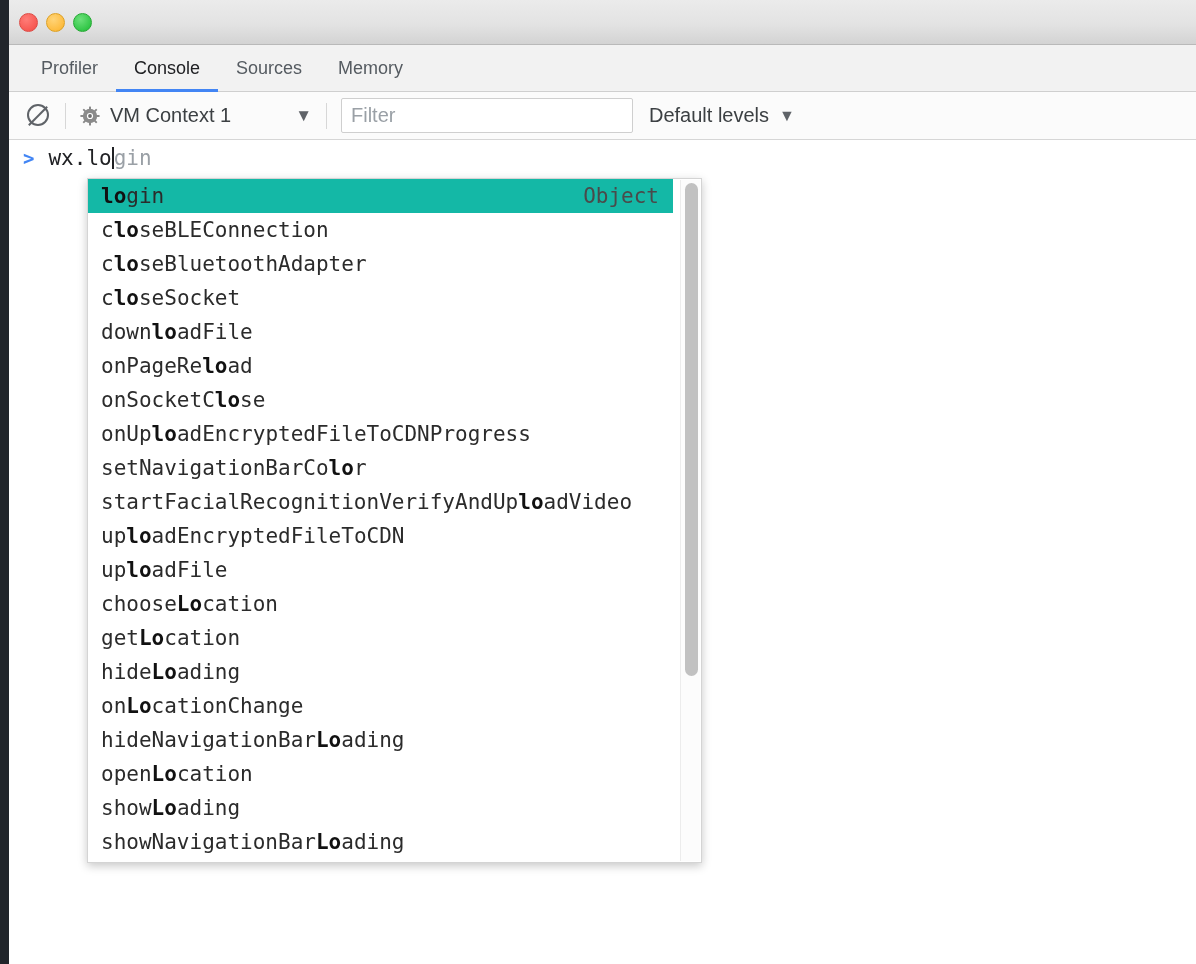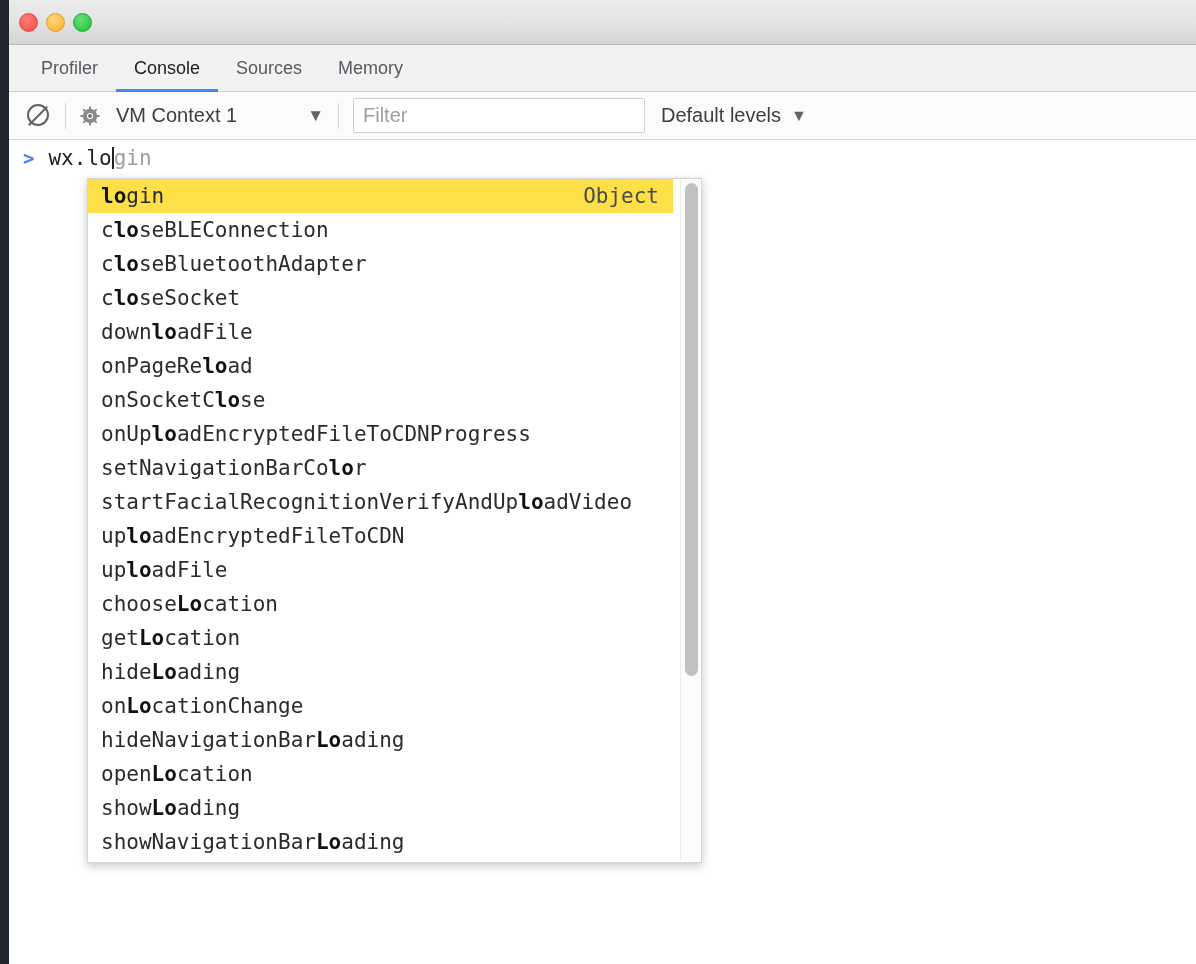--- a/index.html
+++ b/index.html
@@ -151,21 +151,21 @@
     width: 2px; height: 26px;
     background: #5f6368;
     transform: rotate(45deg);
     transform-origin: center;
     margin-left: -1px;
     margin-top: -1px;
   }
   .ctx-select {
     display: flex;
     align-items: center;
-    gap: 16px;
+    gap: 10px;
     cursor: default;
   }
   .gear {
     width: 20px; height: 20px;
     position: relative;
     display: inline-block;
   }
   .ctx-label {
     font-size: 20px;
     color: #3c4043;
@@ -260,21 +260,21 @@
     padding-left: 13px;
     font-family: "DejaVu Sans Mono", monospace;
     font-size: 21px;
     color: #2b2b2b;
     white-space: nowrap;
     position: relative;
     cursor: default;
     box-sizing: border-box;
   }
   .ac-item.selected {
-    background: #fde047;
+    background: #14b8a6;
   }
   .ac-item b { font-weight: bold; color: #111; }
   .ac-type {
     position: absolute;
     right: 14px;
     top: 0;
     color: #4a4a4a;
     font-family: "DejaVu Sans Mono", monospace;
     font-size: 21px;
   }

